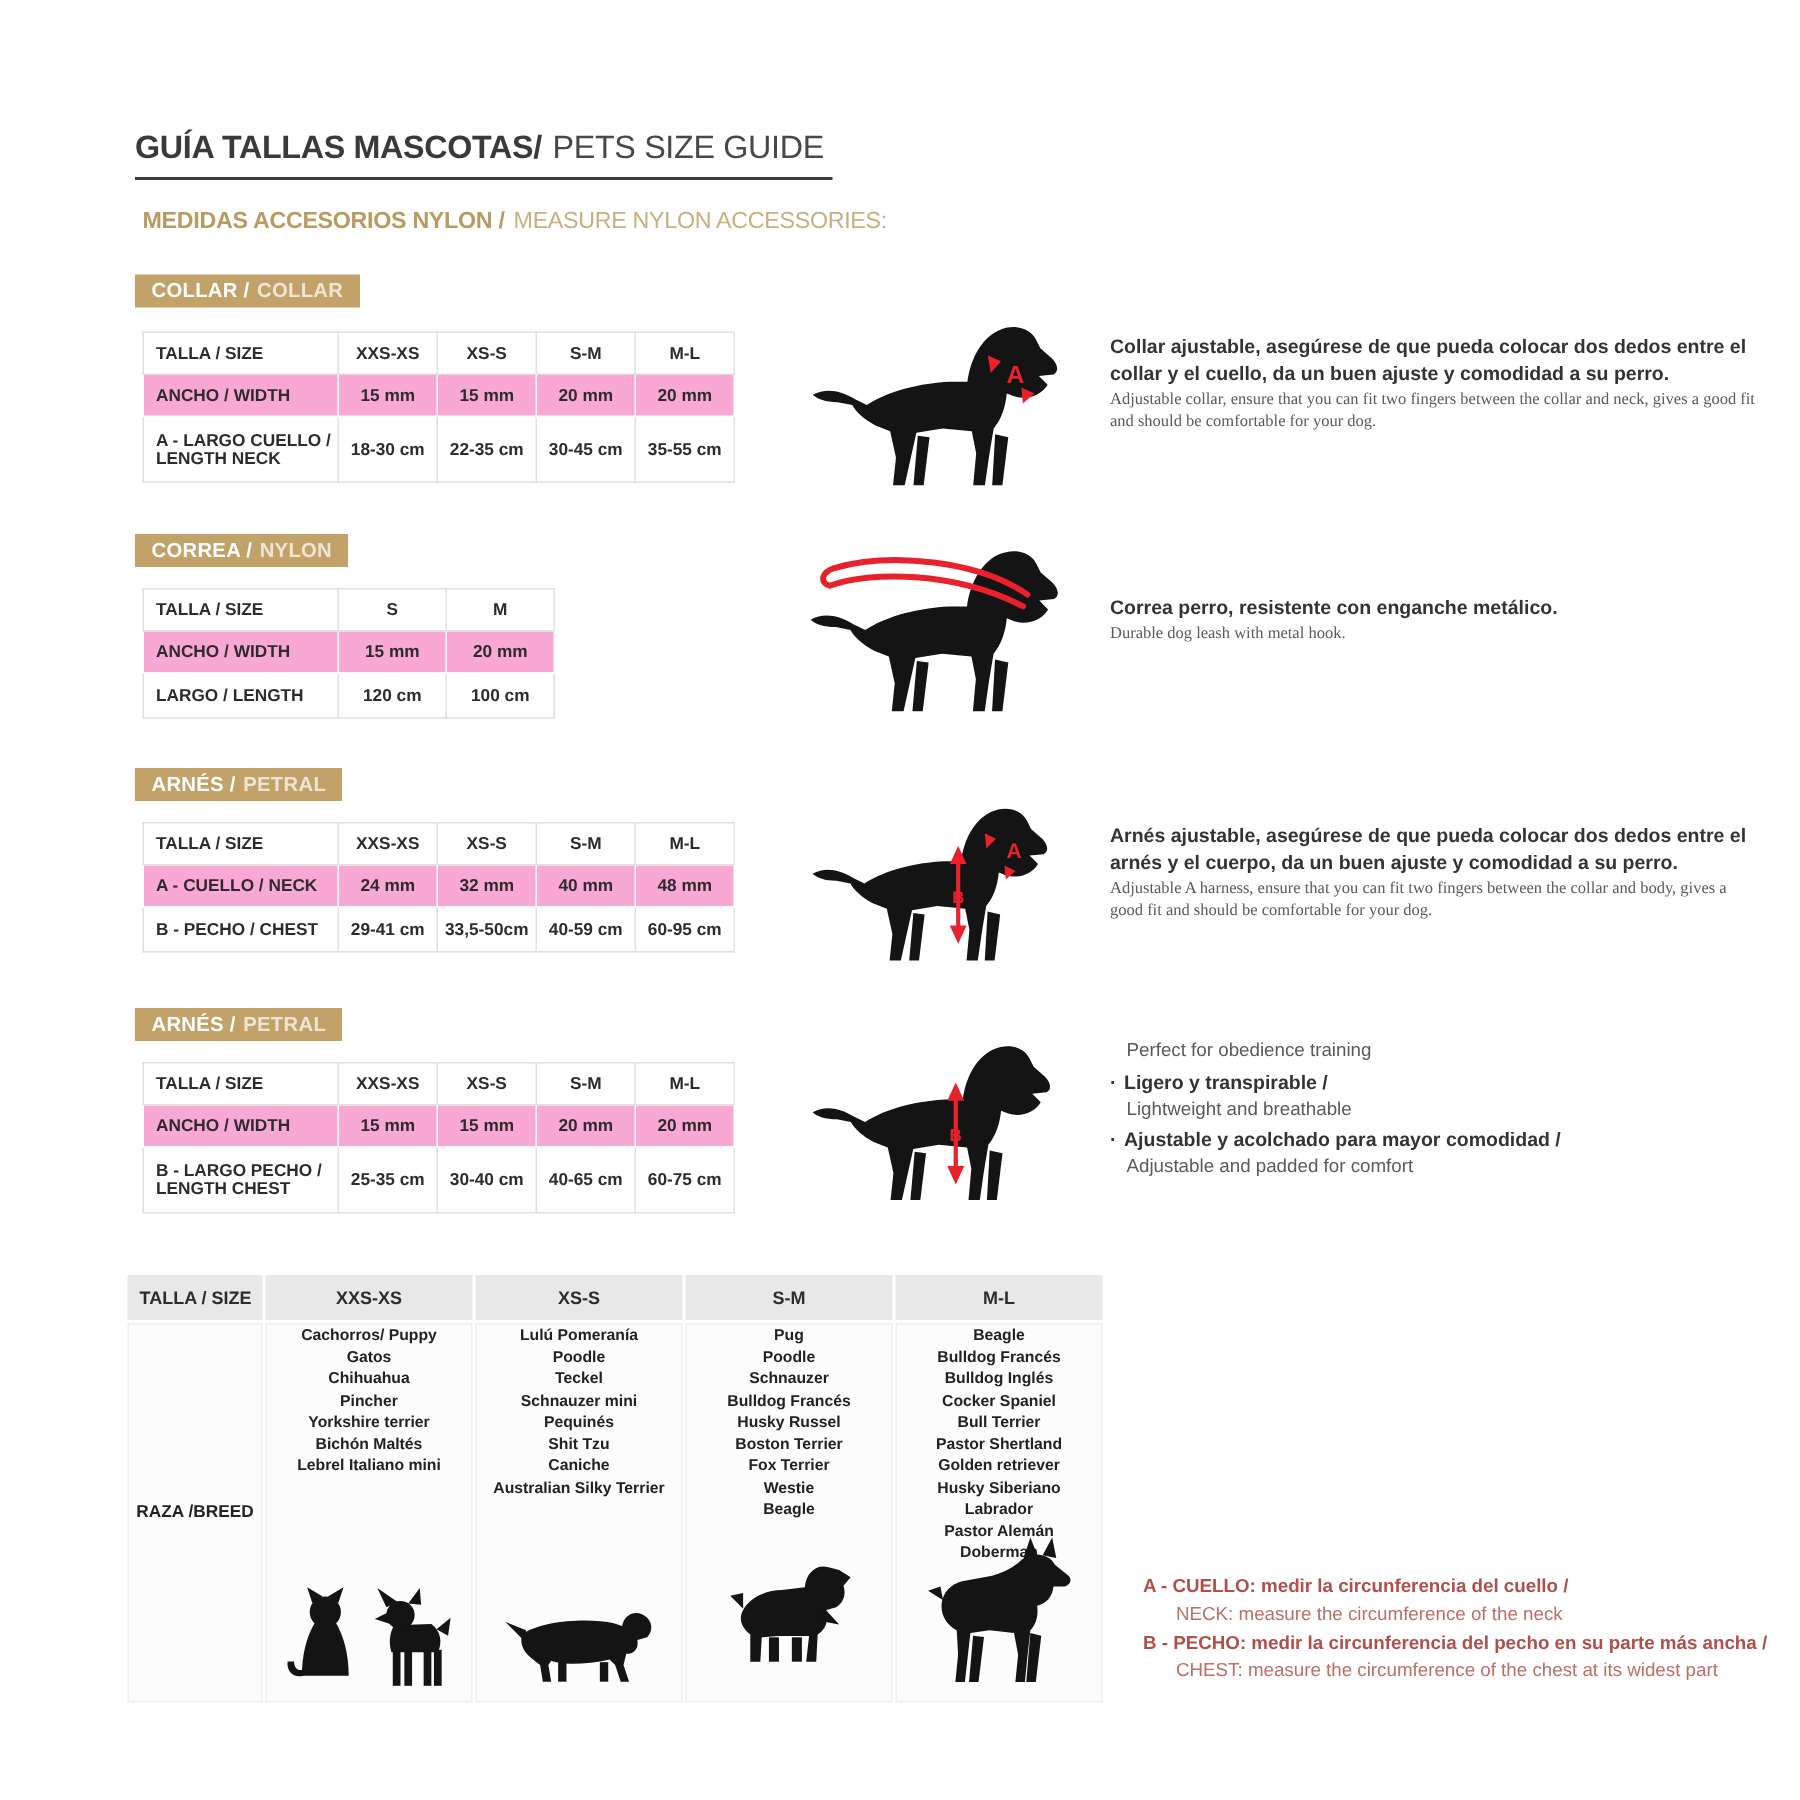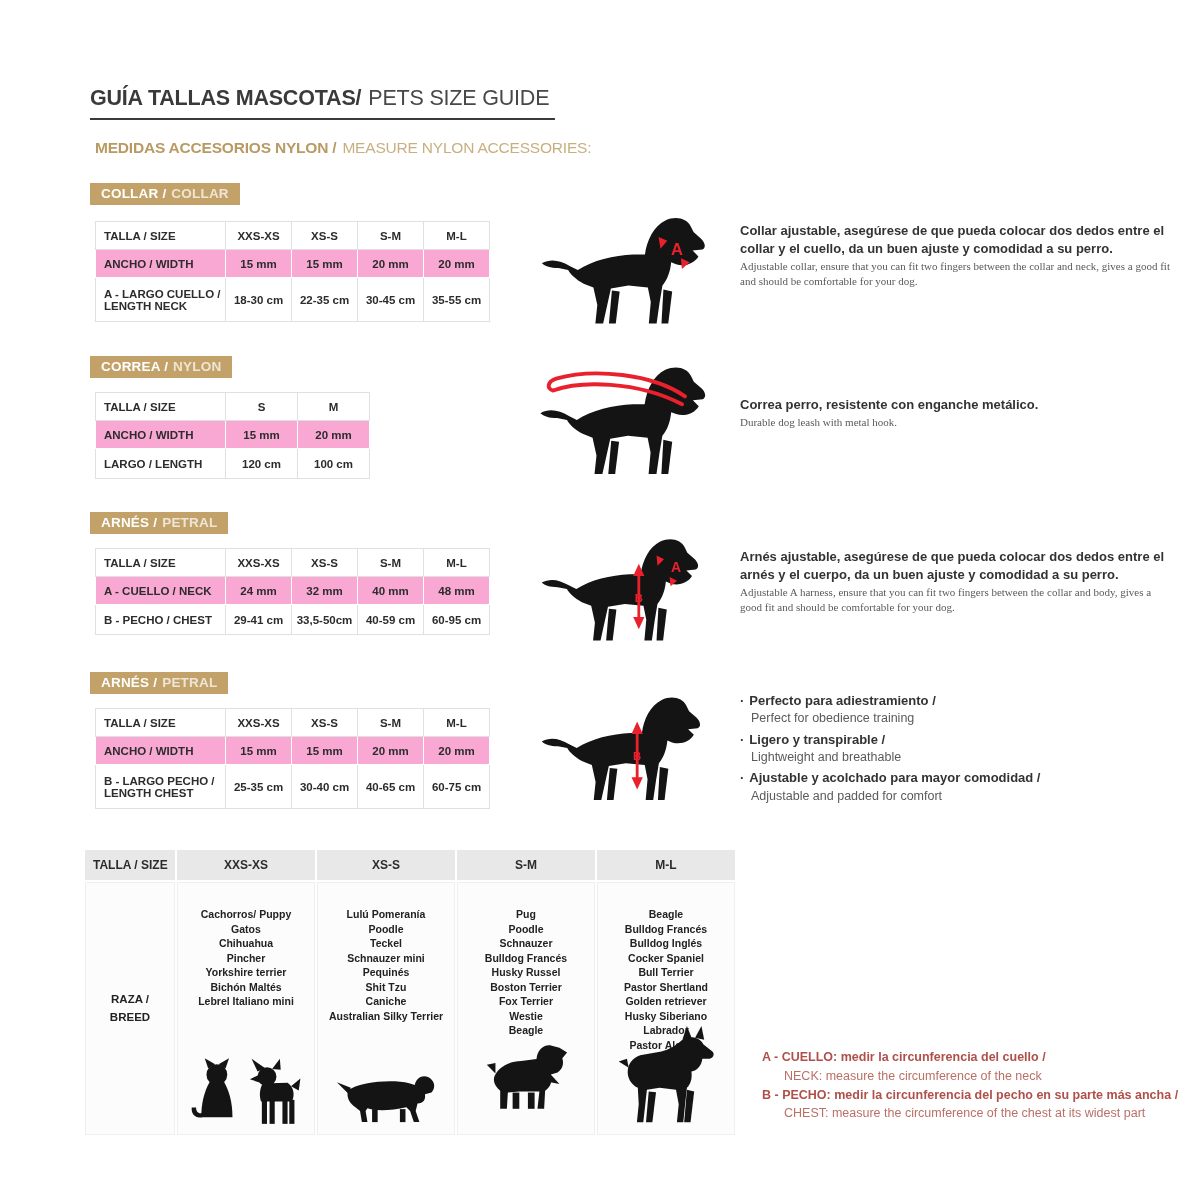--- a/index.html
+++ b/index.html
@@ -49,23 +49,23 @@
   .bullet .b-en { font-size:12.5px; color:#5a5a5a; margin-left:11px; line-height:1.4; margin-bottom:3px; }
 
   
   .breed-table { position:absolute; left:85px; top:850px; width:650px; }
   .bt-head, .bt-body { display:grid; grid-template-columns:90px 1fr 1fr 1fr 1fr; gap:2px; }
   .bt-hcell { background:#e8e8e8; height:30px; display:flex; align-items:center;
               justify-content:center; font-weight:bold; font-size:12px; color:#2c2c2c; }
   .bt-hcell.lbl { justify-content:flex-start; padding-left:8px; }
   .bt-body { margin-top:2px; }
   .bt-cell { background:#fcfcfc; border:1px solid #efefef; height:253px; position:relative;
-             font-size:10.5px; font-weight:bold; text-align:center; padding-top:24px;
+             font-size:10.5px; font-weight:bold; text-align:center; padding-top:0;
              line-height:14.5px; color:#222; }
-  .bt-label { display:flex; flex-direction:column; justify-content:center; align-items:center;
+  .bt-label { display:flex; justify-content:center; align-items:center;
               font-size:11.5px; padding-top:0; line-height:1.5; }
   .sil-row { position:absolute; bottom:6px; left:12px; display:flex; gap:7px; align-items:flex-end; }
   .sil-center { position:absolute; bottom:5px; left:50%; transform:translateX(-50%); }
 
   
   .notes { position:absolute; left:762px; top:1048px; width:440px; font-size:12.5px; }
   .note-es { color:#b0504a; font-weight:bold; line-height:1.5; }
   .note-en { color:#bb6f67; margin-left:22px; line-height:1.5; }
 </style>
 </head>
@@ -329,21 +329,20 @@
     <g>
       <line x1="105" y1="40" x2="105" y2="94" stroke="#e8212d" stroke-width="3"></line>
       <polygon points="99,44 111,44 105,31" fill="#e8212d"></polygon>
       <polygon points="99,90 111,90 105,103" fill="#e8212d"></polygon>
       <text x="105" y="72" font-size="12" text-anchor="middle">B</text>
     </g>
   </svg>
 
   <div class="bullets" style="left:740px; top:692px;">
     <div class="bullet">
-      <div class="b-es"><span class="dot">·</span><span>Perfecto para adiestramiento /</span></div>
       <div class="b-en">Perfect for obedience training</div>
     </div>
     <div class="bullet">
       <div class="b-es"><span class="dot">·</span><span>Ligero y transpirable /</span></div>
       <div class="b-en">Lightweight and breathable</div>
     </div>
     <div class="bullet">
       <div class="b-es"><span class="dot">·</span><span>Ajustable y acolchado para mayor comodidad /</span></div>
       <div class="b-en">Adjustable and padded for comfort</div>
     </div>

